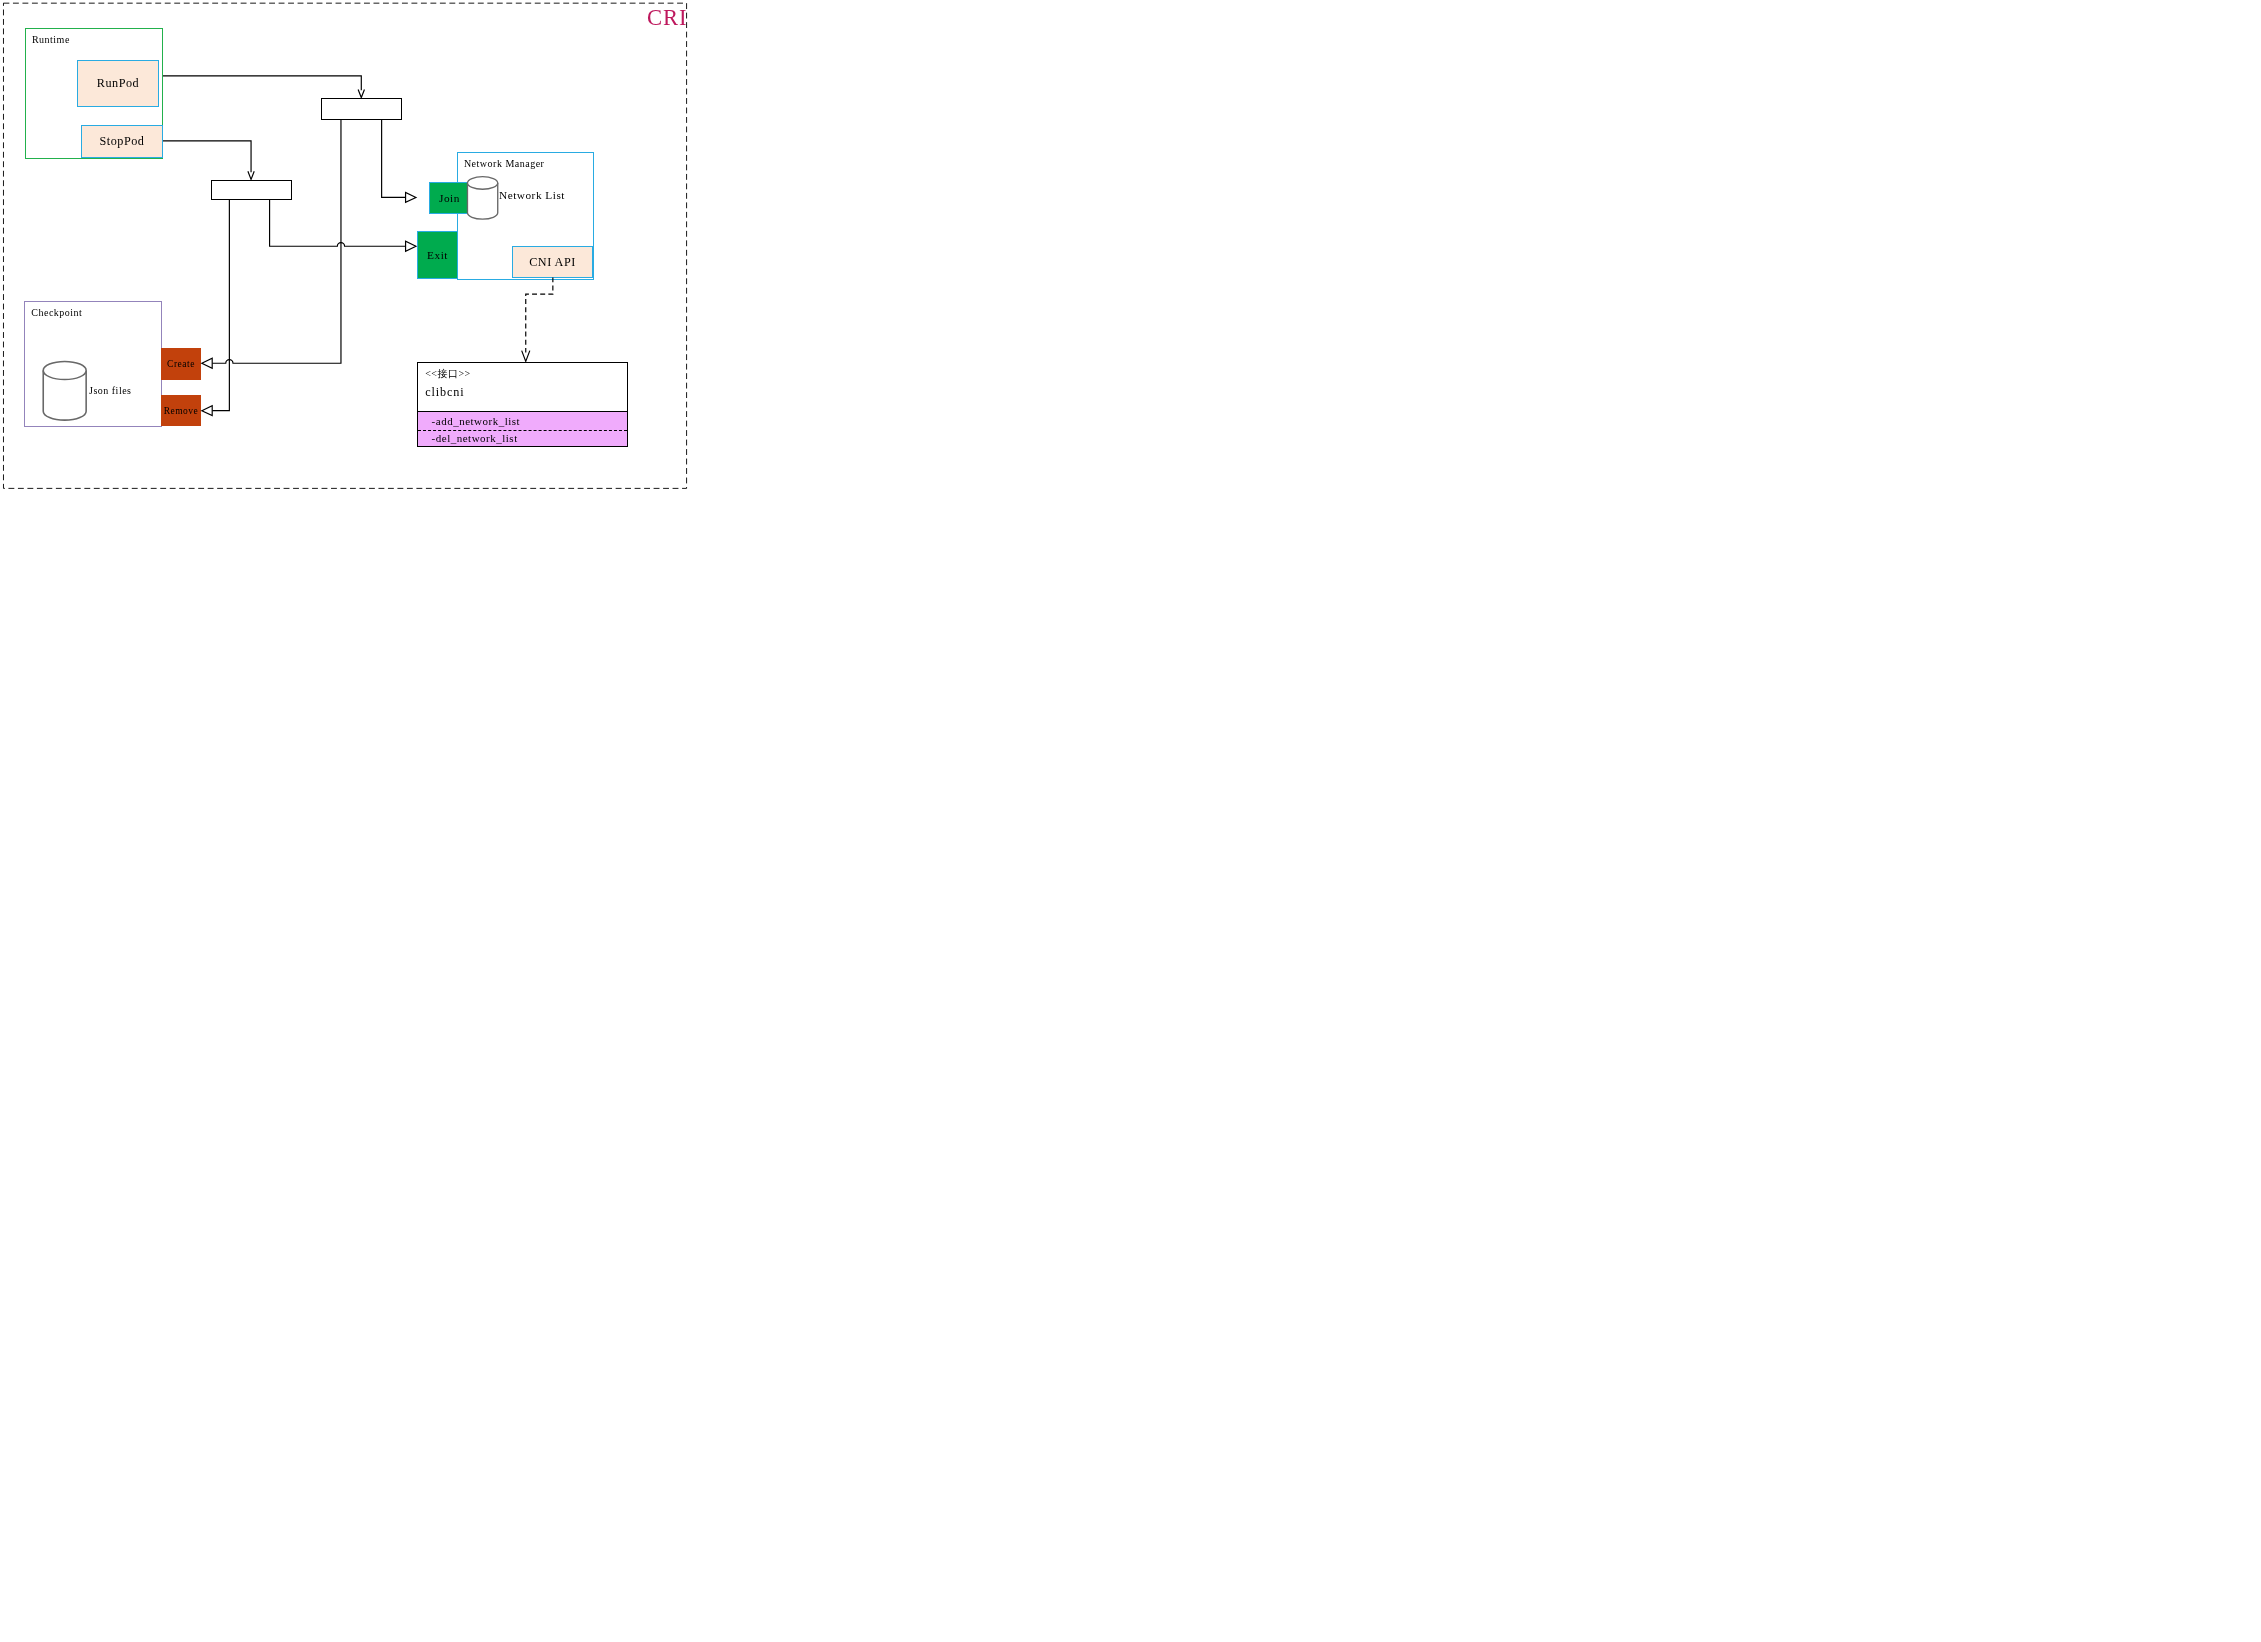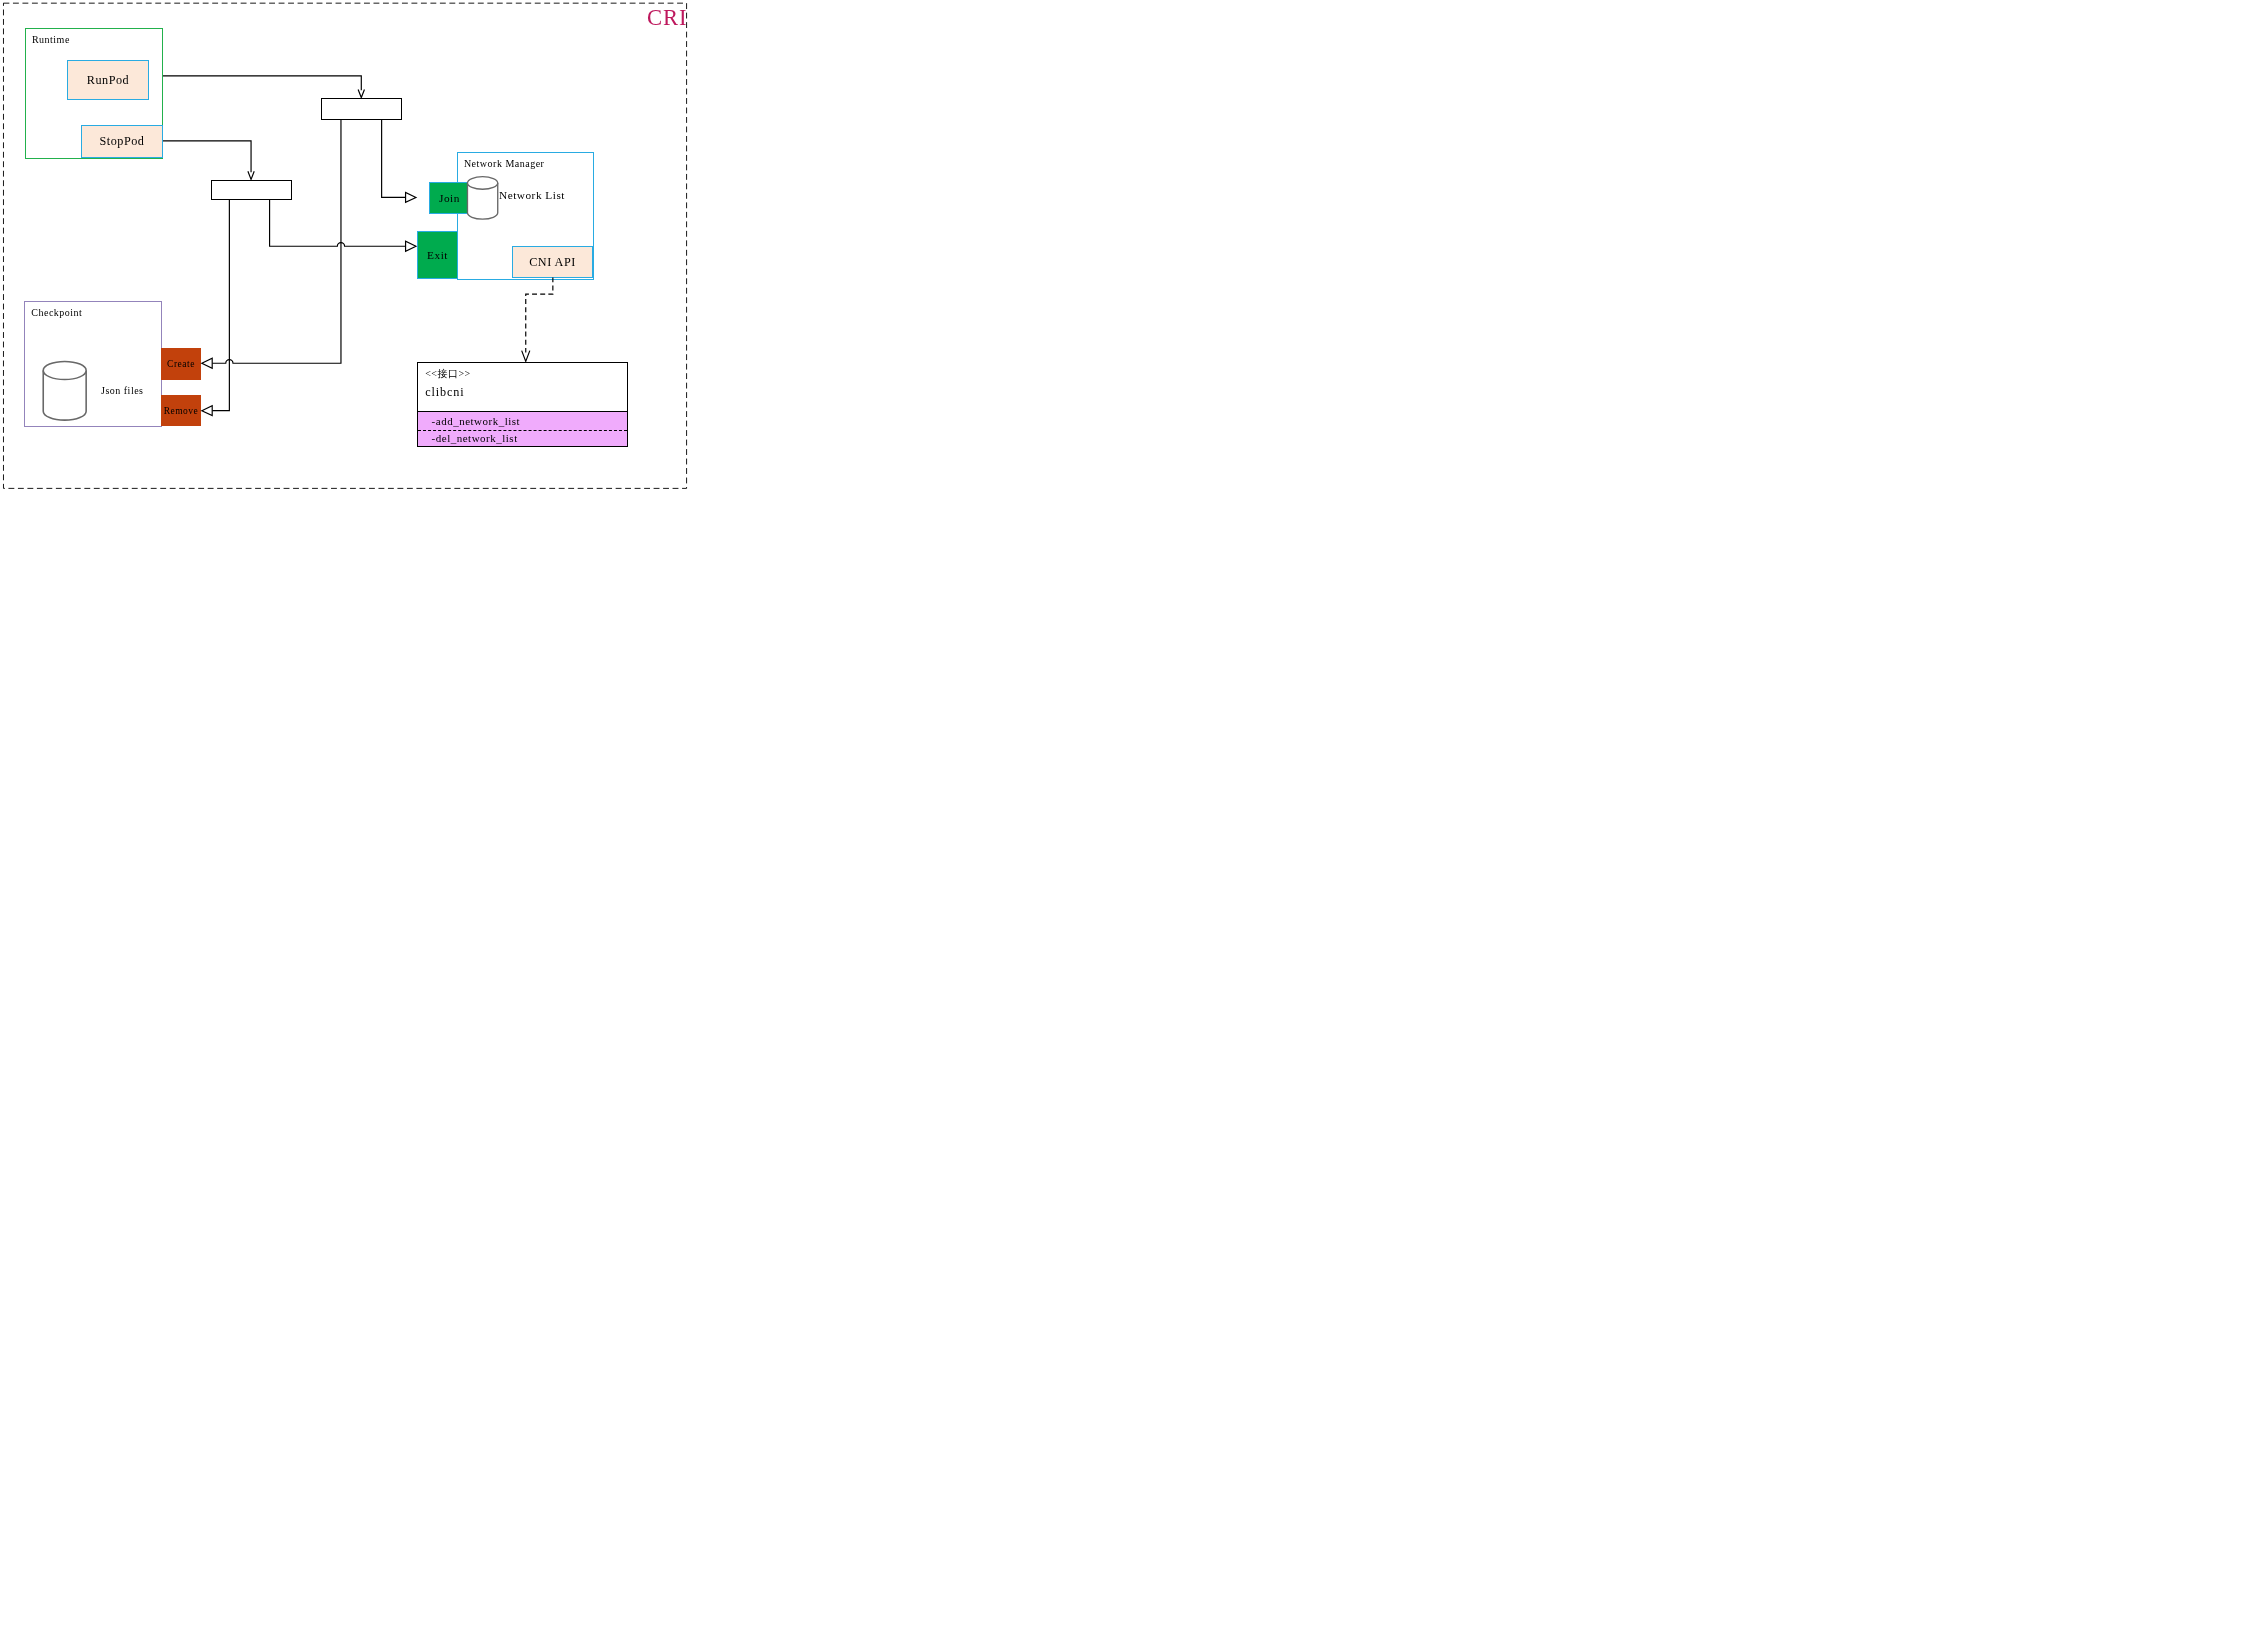--- a/index.html
+++ b/index.html
@@ -9,41 +9,41 @@
   .container .title{position:absolute;left:5.9px;top:4.5px;font-size:10px;letter-spacing:0.5px;white-space:nowrap;}
   .chip{position:absolute;z-index:3;box-sizing:border-box;display:flex;align-items:center;justify-content:center;
         white-space:nowrap;letter-spacing:0.5px;}
   .peach{background:#fce8d9;border:0.9px solid #29abe2;font-size:12.2px;}
   .green{background:#00ab4e;border:0.5px solid #29abe2;font-size:11.3px;}
   .cyan{background:#c2410c;border:none;font-size:9.5px;}
   .proc{position:absolute;background:#fff;border:1.4px solid #000;z-index:2;box-sizing:border-box;}
   #runtime{left:25px;top:28px;width:138px;height:131px;border:0.9px solid #22b14c;}
   #network-manager{left:457px;top:152px;width:137px;height:128px;border:0.9px solid #29abe2;}
   #checkpoint{left:24.4px;top:301px;width:138px;height:126px;border:0.7px solid #9384bb;}
-  #runpod{left:67px;top:60px;width:82px;height:40px;}
+  #runpod{left:77px;top:60px;width:82px;height:47px;}
   #stoppod{left:81px;top:125px;width:82px;height:33px;}
   #cniapi{left:512px;top:246px;width:81px;height:32px;}
   #join{left:417px;top:182px;width:41px;height:32px;margin-left:12px;}
   #exit{left:417px;top:231px;width:41px;height:48px;}
   #create{left:161px;top:348px;width:40px;height:32px;}
   #remove{left:161px;top:395px;width:40px;height:31px;text-align:right;}
   #rect1{left:321px;top:98px;width:81px;height:22px;}
   #rect2{left:211px;top:180px;width:81px;height:20.4px;}
   #clibcni-box{left:417px;top:362px;width:211px;height:85px;border:1.4px solid #000;z-index:2;}
   #clibcni-head{position:absolute;left:0;top:0;right:0;height:48px;border-bottom:1.4px solid #000;background:#fff;}
   #clibcni-body{position:absolute;left:0;top:49px;right:0;bottom:0;background:#f0abfc;}
   .stereotype{position:absolute;left:7.2px;top:3.6px;font-size:10px;letter-spacing:0.5px;}
   .ifname{position:absolute;left:7.2px;top:22px;font-size:12.2px;letter-spacing:0.9px;}
   .method{position:absolute;left:13.6px;font-size:11px;letter-spacing:0.5px;white-space:nowrap;}
   .m0{top:2.7px;}
   .m1{top:20.4px;}
   #method-divider{position:absolute;left:0;right:0;top:17.6px;border-top:1.1px dashed #000;}
   .floatlabel{position:absolute;z-index:4;white-space:nowrap;letter-spacing:0.5px;}
   #network-list-label{left:499px;top:189px;font-size:11.3px;}
-  #json-files-label{left:89px;top:385px;font-size:10px;margin-left:12px;}
+  #json-files-label{left:89px;top:385px;font-size:10px;}
   #cri{position:absolute;top:5.4px;right:12.7px;font-size:22.6px;letter-spacing:0.9px;color:#be185d;z-index:4;}
   #wires{position:absolute;left:0;top:0;width:700px;height:492px;z-index:5;pointer-events:none;}
 </style>
 </head>
 <body>
 
 <div id="cri">CRI</div>
 
 <div id="runtime" class="container">
   <div class="title">Runtime</div>

